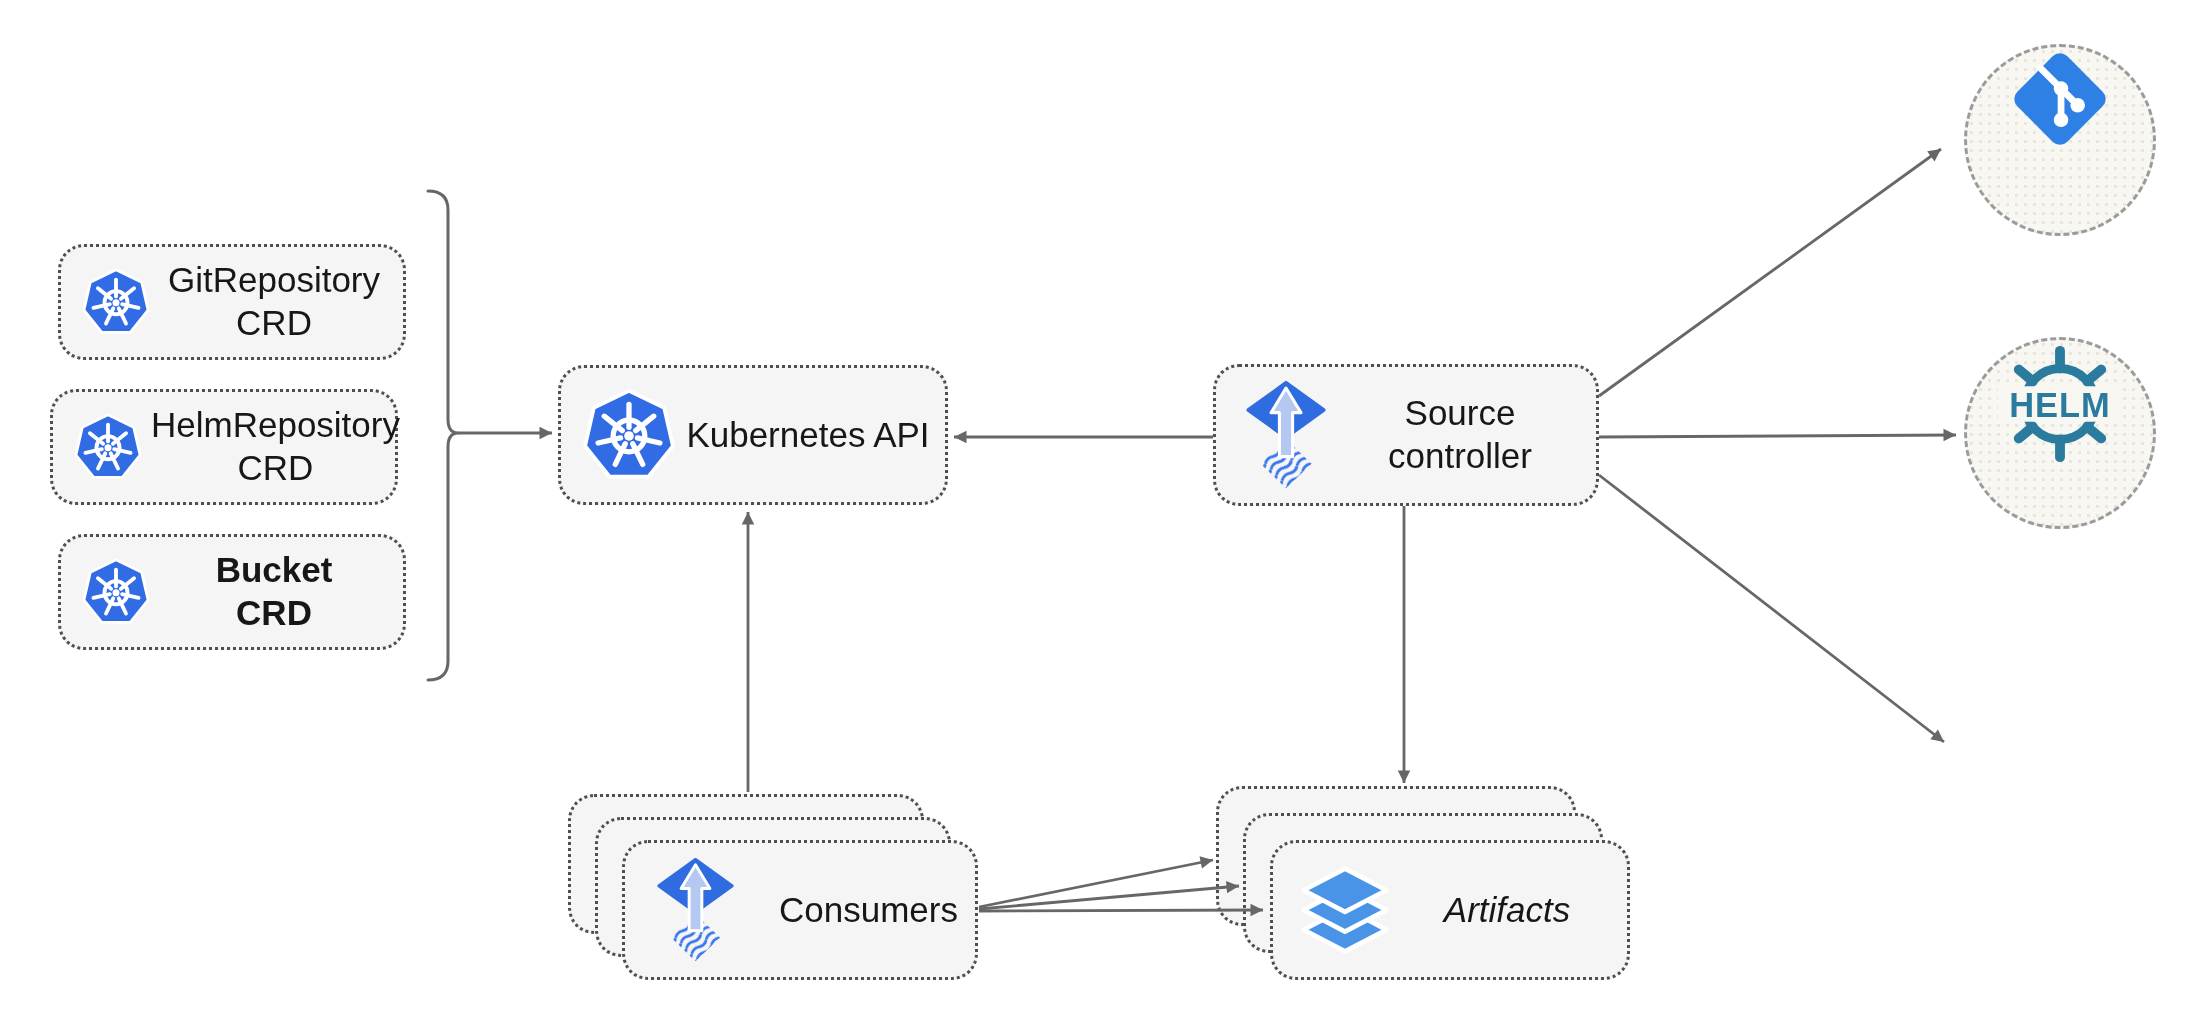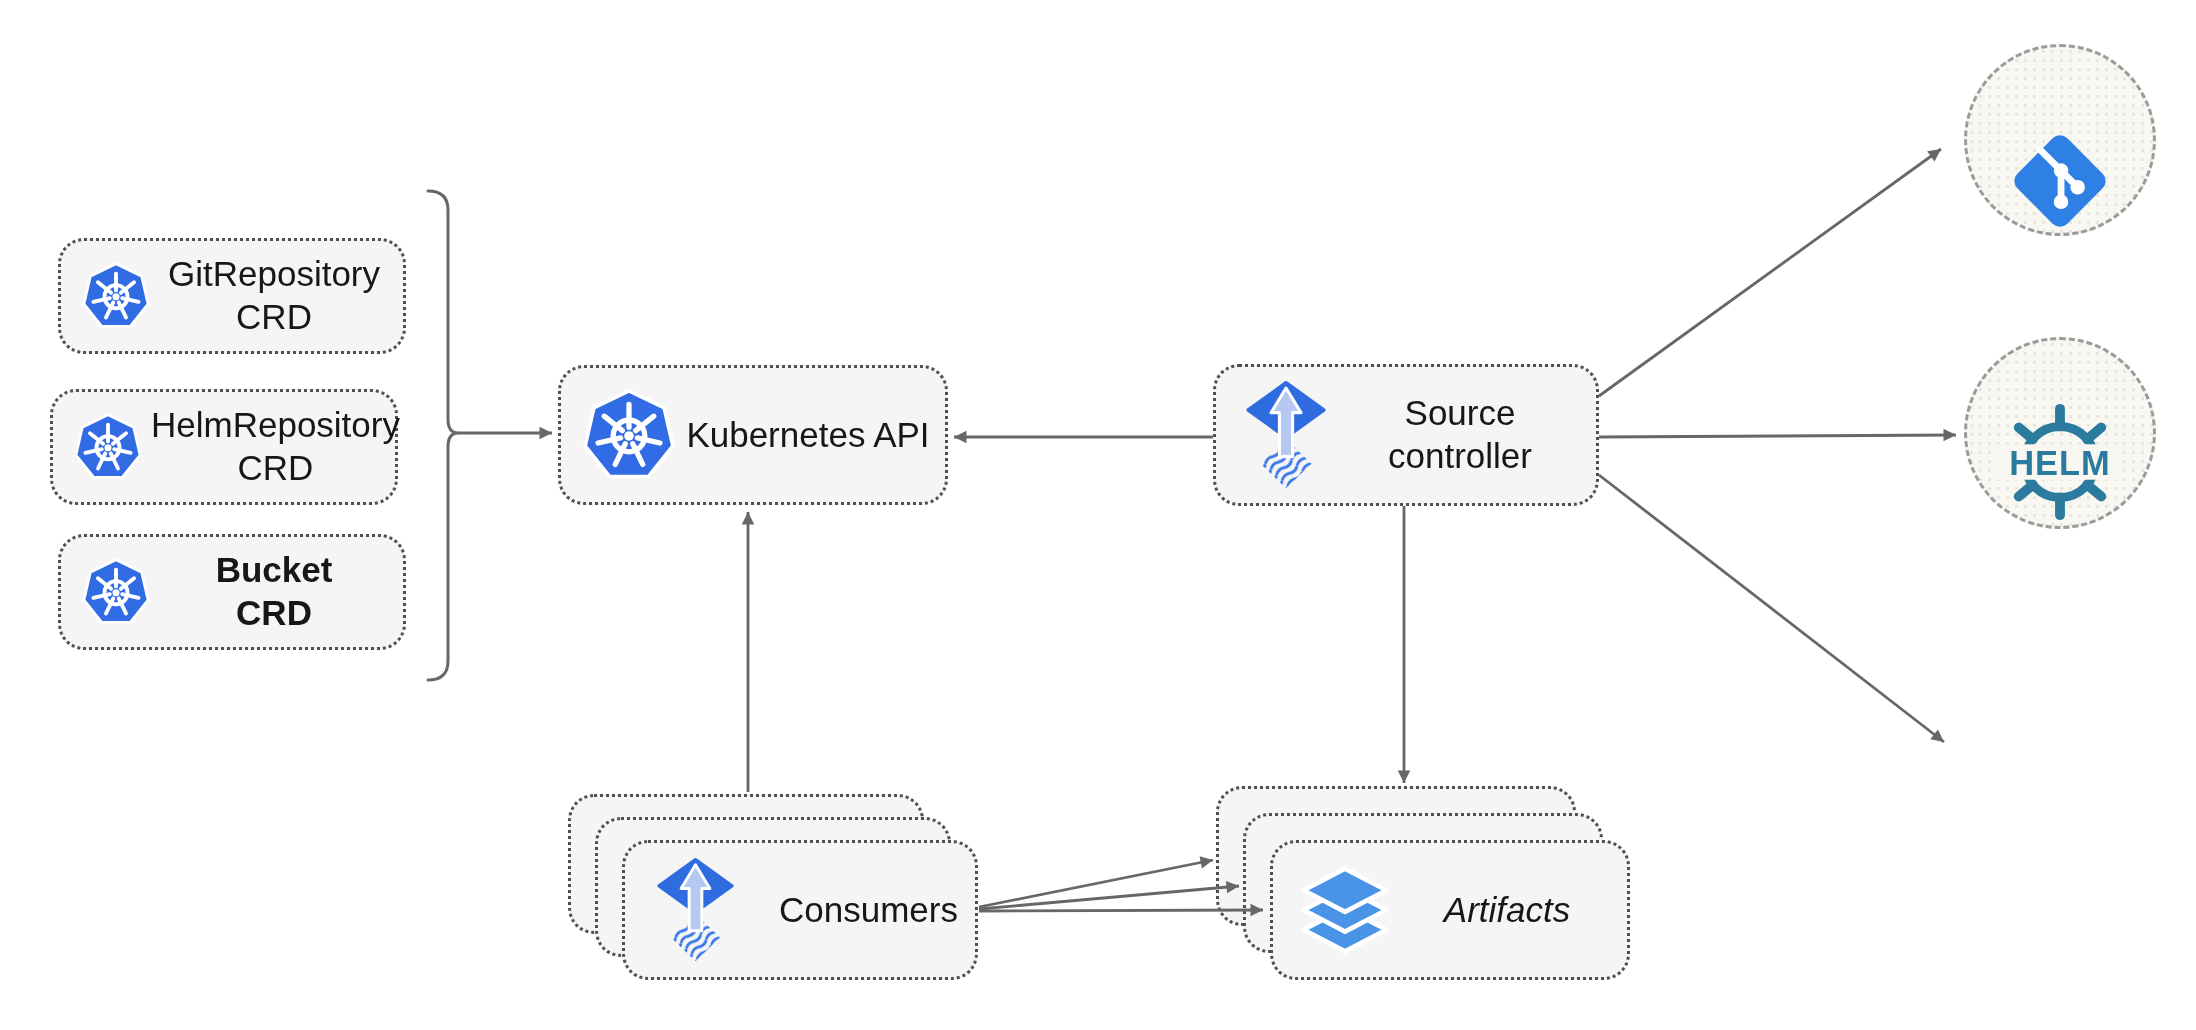--- a/index.html
+++ b/index.html
@@ -39,21 +39,21 @@
   }
   .node .label .ln{display:block;}
   .stackbox{position:absolute;box-sizing:border-box;background:var(--node-fill);
     border:3px dotted var(--node-border);border-radius:26px;}
   .circle{
     position:absolute;box-sizing:border-box;width:192px;height:192px;border-radius:50%;
     background-color:var(--circle-fill);
     background-image:radial-gradient(rgba(125,118,90,0.13) 1.5px,transparent 1.6px);
     background-size:9px 9px;
     border:3px dashed var(--circle-border);
-    display:flex;align-items:flex-end;justify-content:center;
+    display:flex;align-items:flex-start;justify-content:center;
   }
   .connectors{position:absolute;left:0;top:0;pointer-events:none;}
   .connector{stroke:var(--arrow-gray);stroke-width:2.8;fill:none;}
   .bracket{stroke:var(--arrow-gray);stroke-width:3;fill:none;stroke-linejoin:round;stroke-linecap:round;}
   .arrowhead-fill{fill:var(--arrow-gray);}
   
   .k8s-poly{fill:var(--kubernetes-blue);stroke:#ffffff;stroke-width:4;stroke-linejoin:round;}
   .k8s-white{stroke:#ffffff;stroke-width:5.5;stroke-linecap:round;fill:none;}
   .k8s-hub{fill:#ffffff;}
   .flux-diamond{fill:var(--flux-blue);stroke:var(--flux-blue);stroke-width:4;stroke-linejoin:round;}
@@ -98,21 +98,21 @@
     <symbol id="sym-flux" viewBox="0 0 100 124">
       <path class="flux-diamond" d="M50,2 L93,33 L50,64 L7,33 Z"></path>
       <path d="M50,66 L79,94 L50,122 L21,94 Z" fill="url(#flux-waves)"></path>
       <path class="flux-arrow" d="M50,8 L67,36 L57.5,36 L57.5,86 L42.5,86 L42.5,36 L33,36 Z"></path>
     </symbol>
   </defs>
 </svg>
 
 <div class="canvas">
 
-  <div class="node" style="left:58px;top:238px;width:348px;height:116px;">
+  <div class="node" style="left:58px;top:244px;width:348px;height:116px;">
     <span class="icon">
       <svg width="70" height="70">
           <use href="#sym-k8s"></use>
         </svg>
     </span>
     <span class="label">
       <span class="ln">GitRepository</span>
       <span class="ln">CRD</span>
     </span>
   </div>

